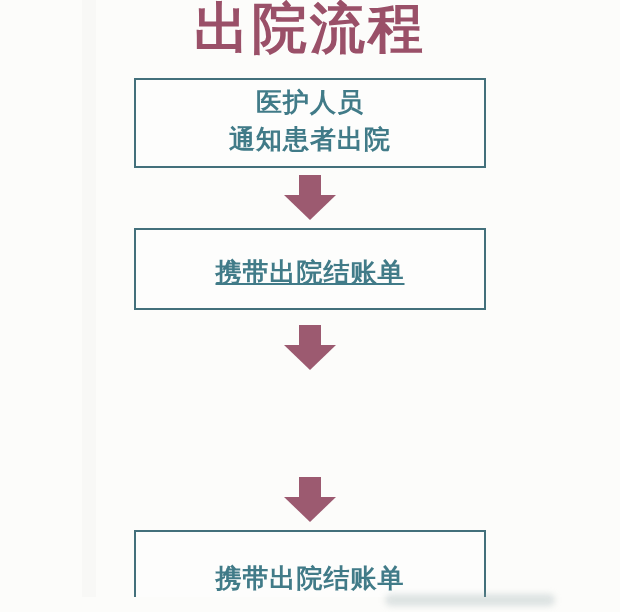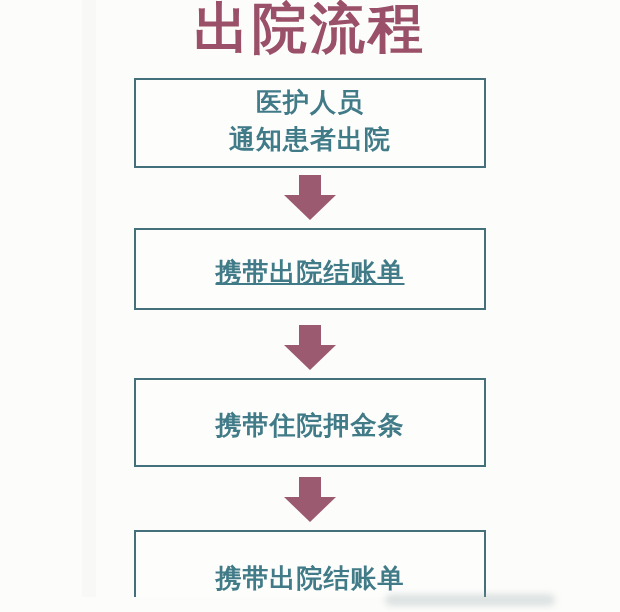--- a/index.html
+++ b/index.html
@@ -117,23 +117,20 @@
 
   <div class="box box2">
     <span class="line">携带出院结账单</span>
   </div>
 
   <div class="arrow arrow2">
     <div class="stem"></div>
     <div class="head"></div>
   </div>
 
-  <div class="box box3">
-    <span class="line">携带住院押金条</span>
-  </div>
 
   <div class="arrow arrow3">
     <div class="stem"></div>
     <div class="head"></div>
   </div>
 
   <div class="box box4">
     <span class="line">携带出院结账单</span>
   </div>
 

